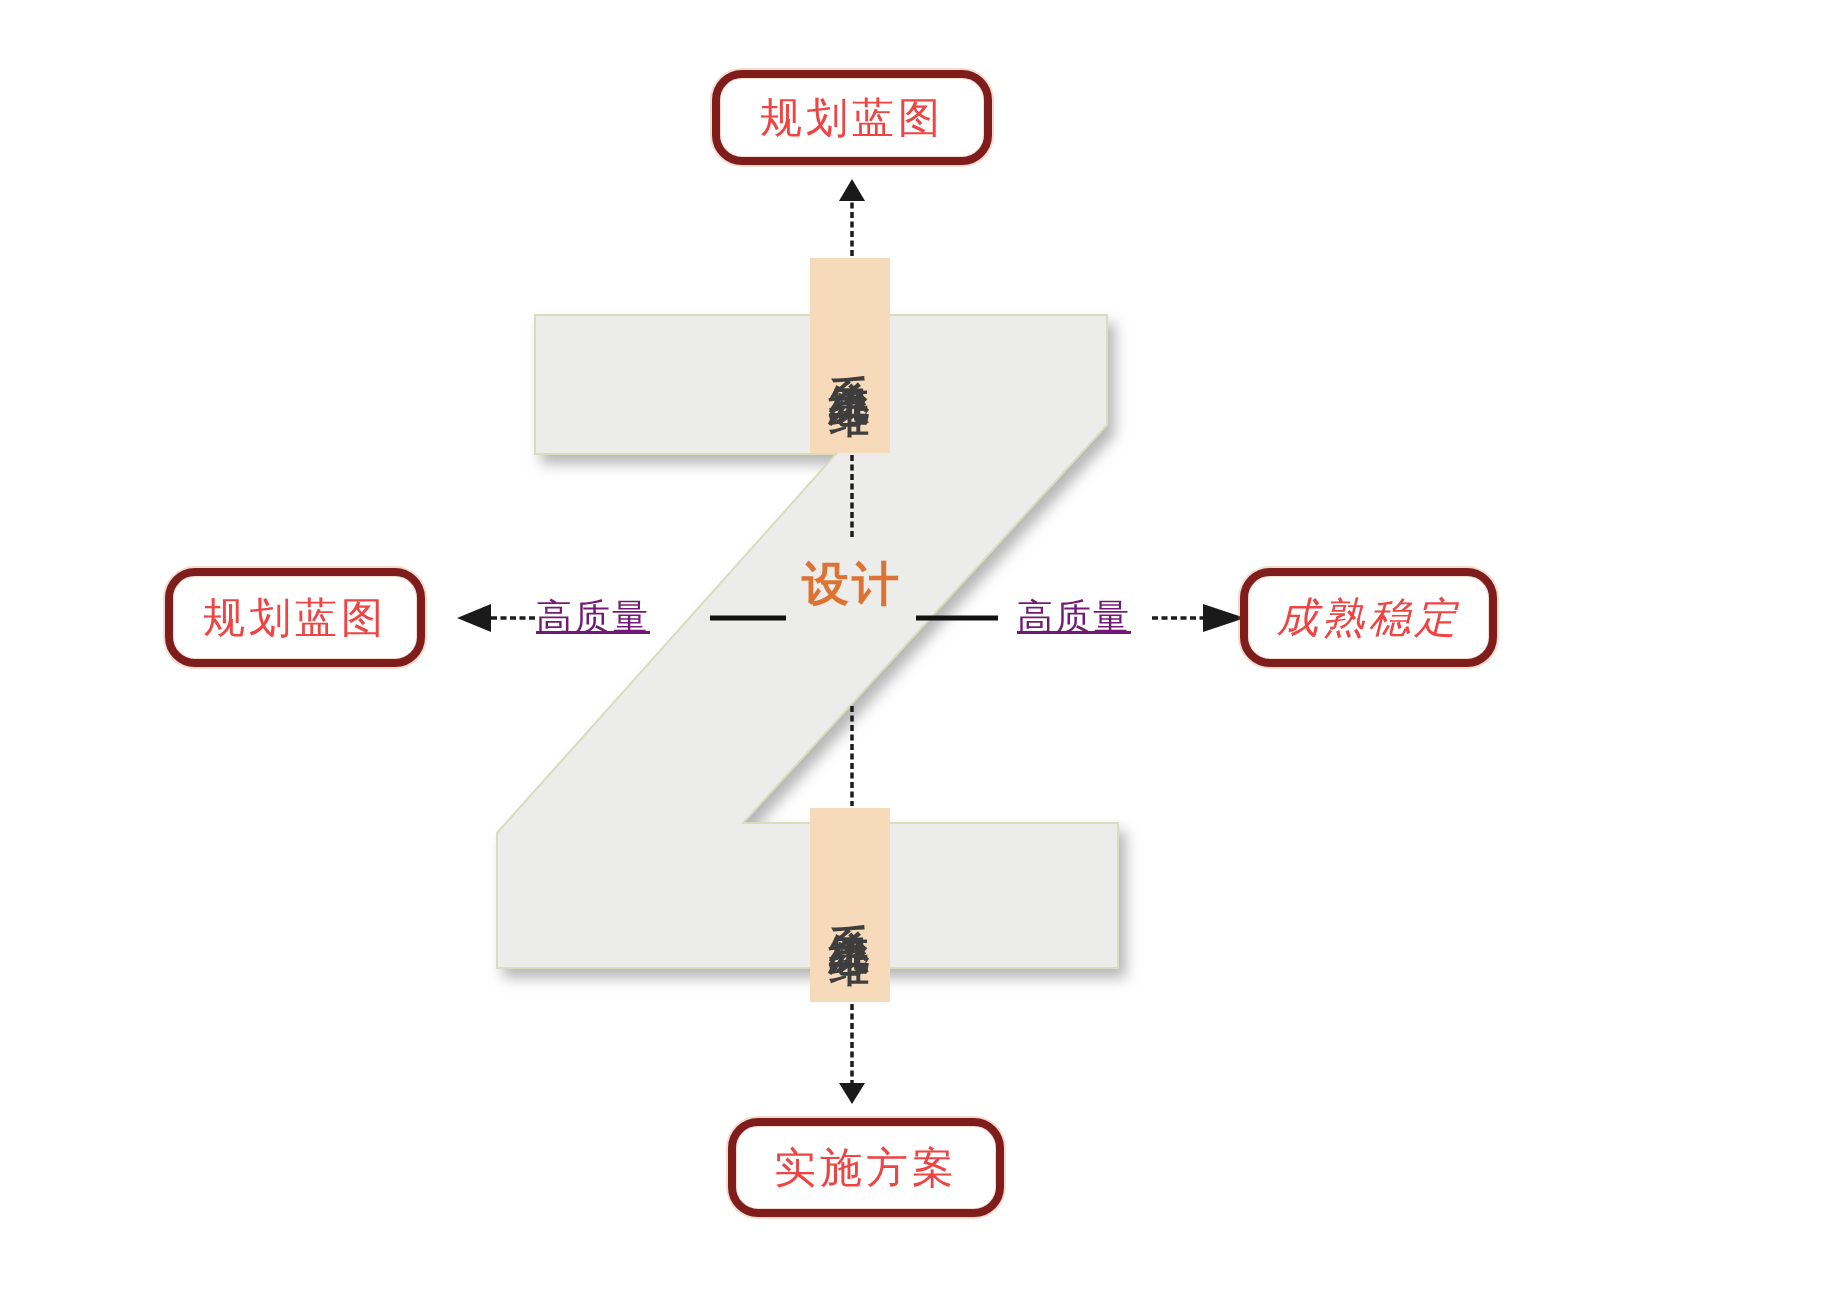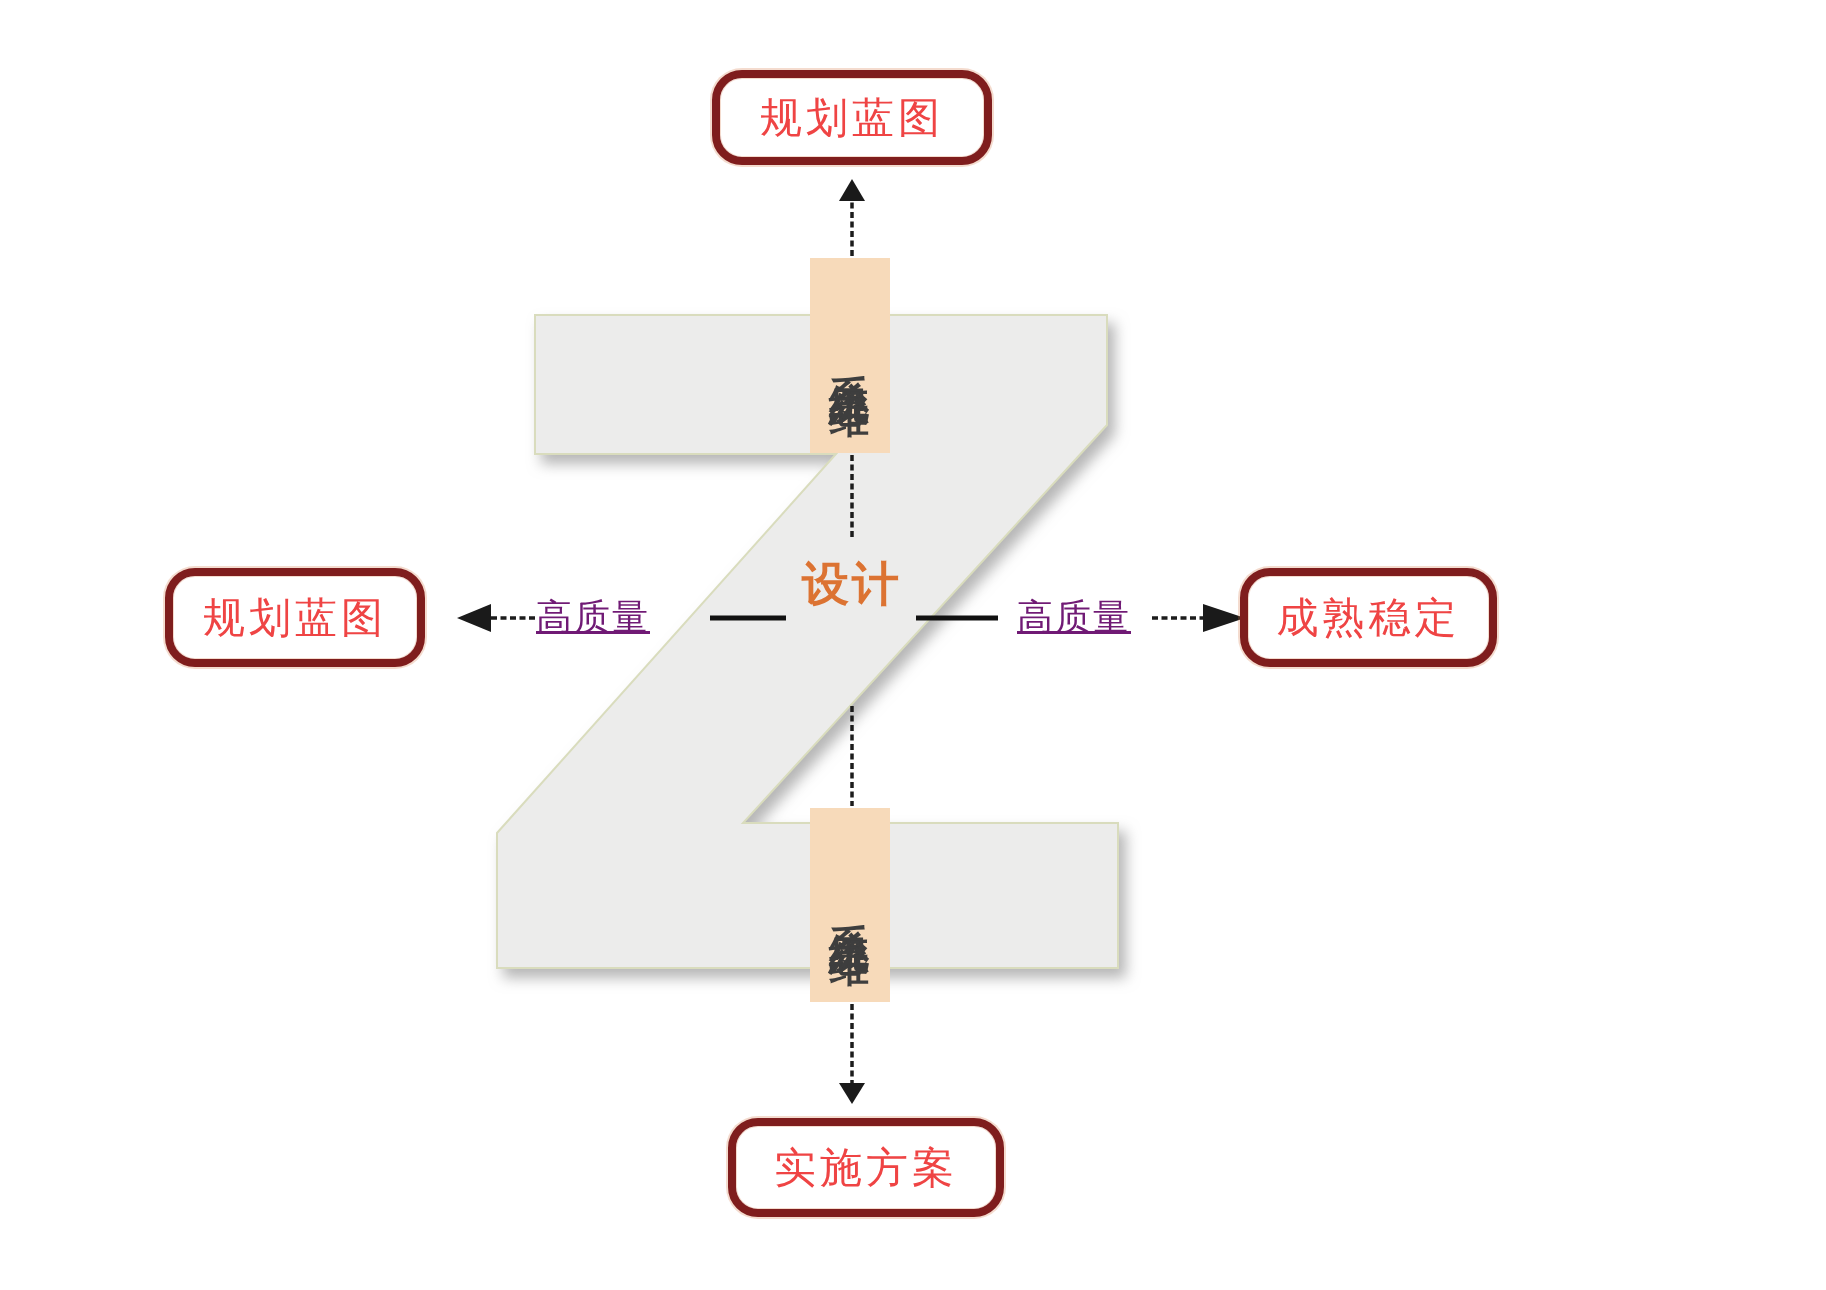--- a/index.html
+++ b/index.html
@@ -13,21 +13,21 @@
   .node{
     position:absolute;display:flex;align-items:center;justify-content:center;
     background:#ffffff;border:8px solid #7f1d1d;border-radius:30px;
     box-shadow:0 0 0 2px rgba(212,113,58,.25), inset 0 0 0 1px rgba(212,113,58,.25);
     color:#ef4444;font-size:42px;font-weight:500;letter-spacing:4px;white-space:nowrap;
     z-index:5;
   }
   .node-top   {left:712px;top:70px;  width:264px;height:79px;}
   .node-bottom{left:728px;top:1118px;width:260px;height:83px;}
   .node-left  {left:165px;top:568px; width:244px;height:83px;}
-  .node-right {left:1240px;top:568px;width:241px;height:83px;}
+  .node-right {left:1240px;top:568px;width:241px;height:83px;font-style:italic;}
   
   .vlabel{
     position:absolute;width:80px;background:#f7daba;color:#3e3e3e;
     display:flex;align-items:center;justify-content:center;
     writing-mode:vertical-rl;text-orientation:upright;
     font-size:40px;font-weight:600;letter-spacing:7px;z-index:6;
   }
   .vlabel-top   {left:810px;top:258px;height:195px;}
   .vlabel-bottom{left:810px;top:808px;height:194px;}
   

